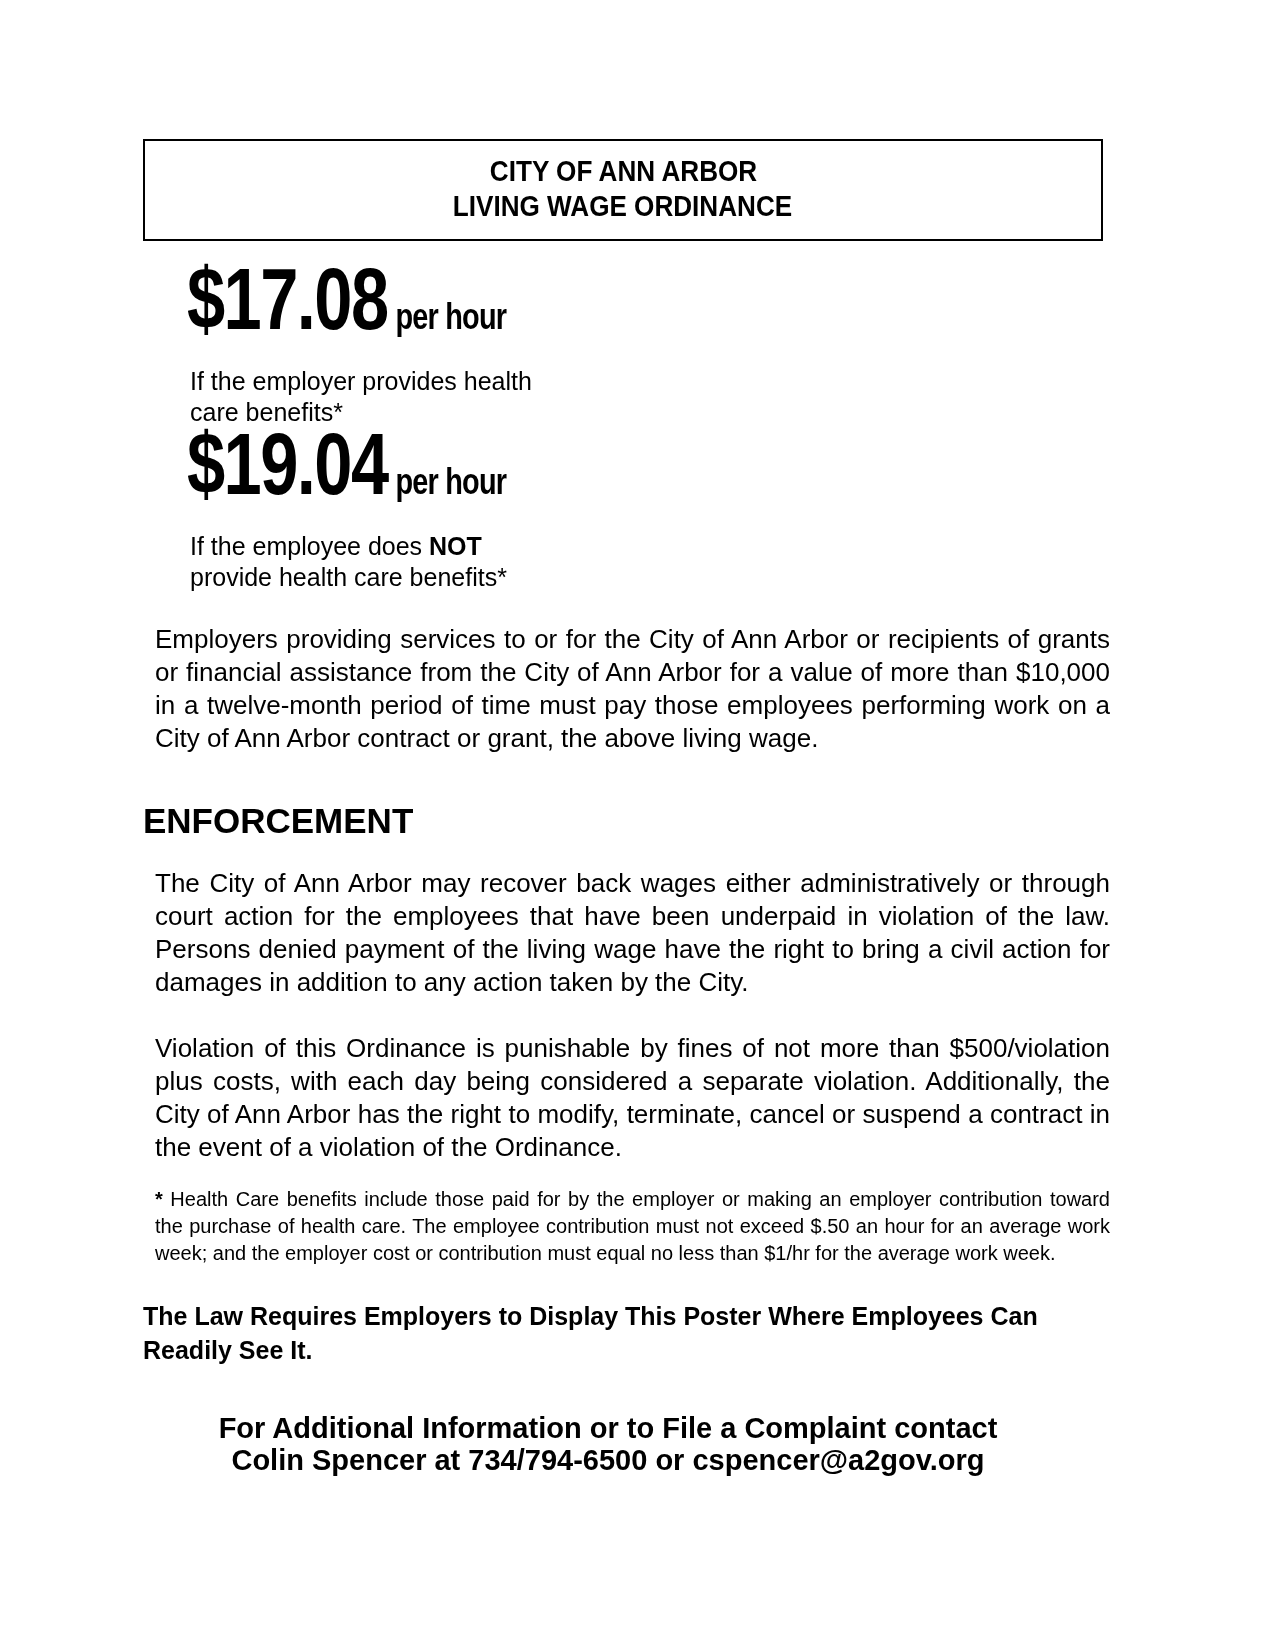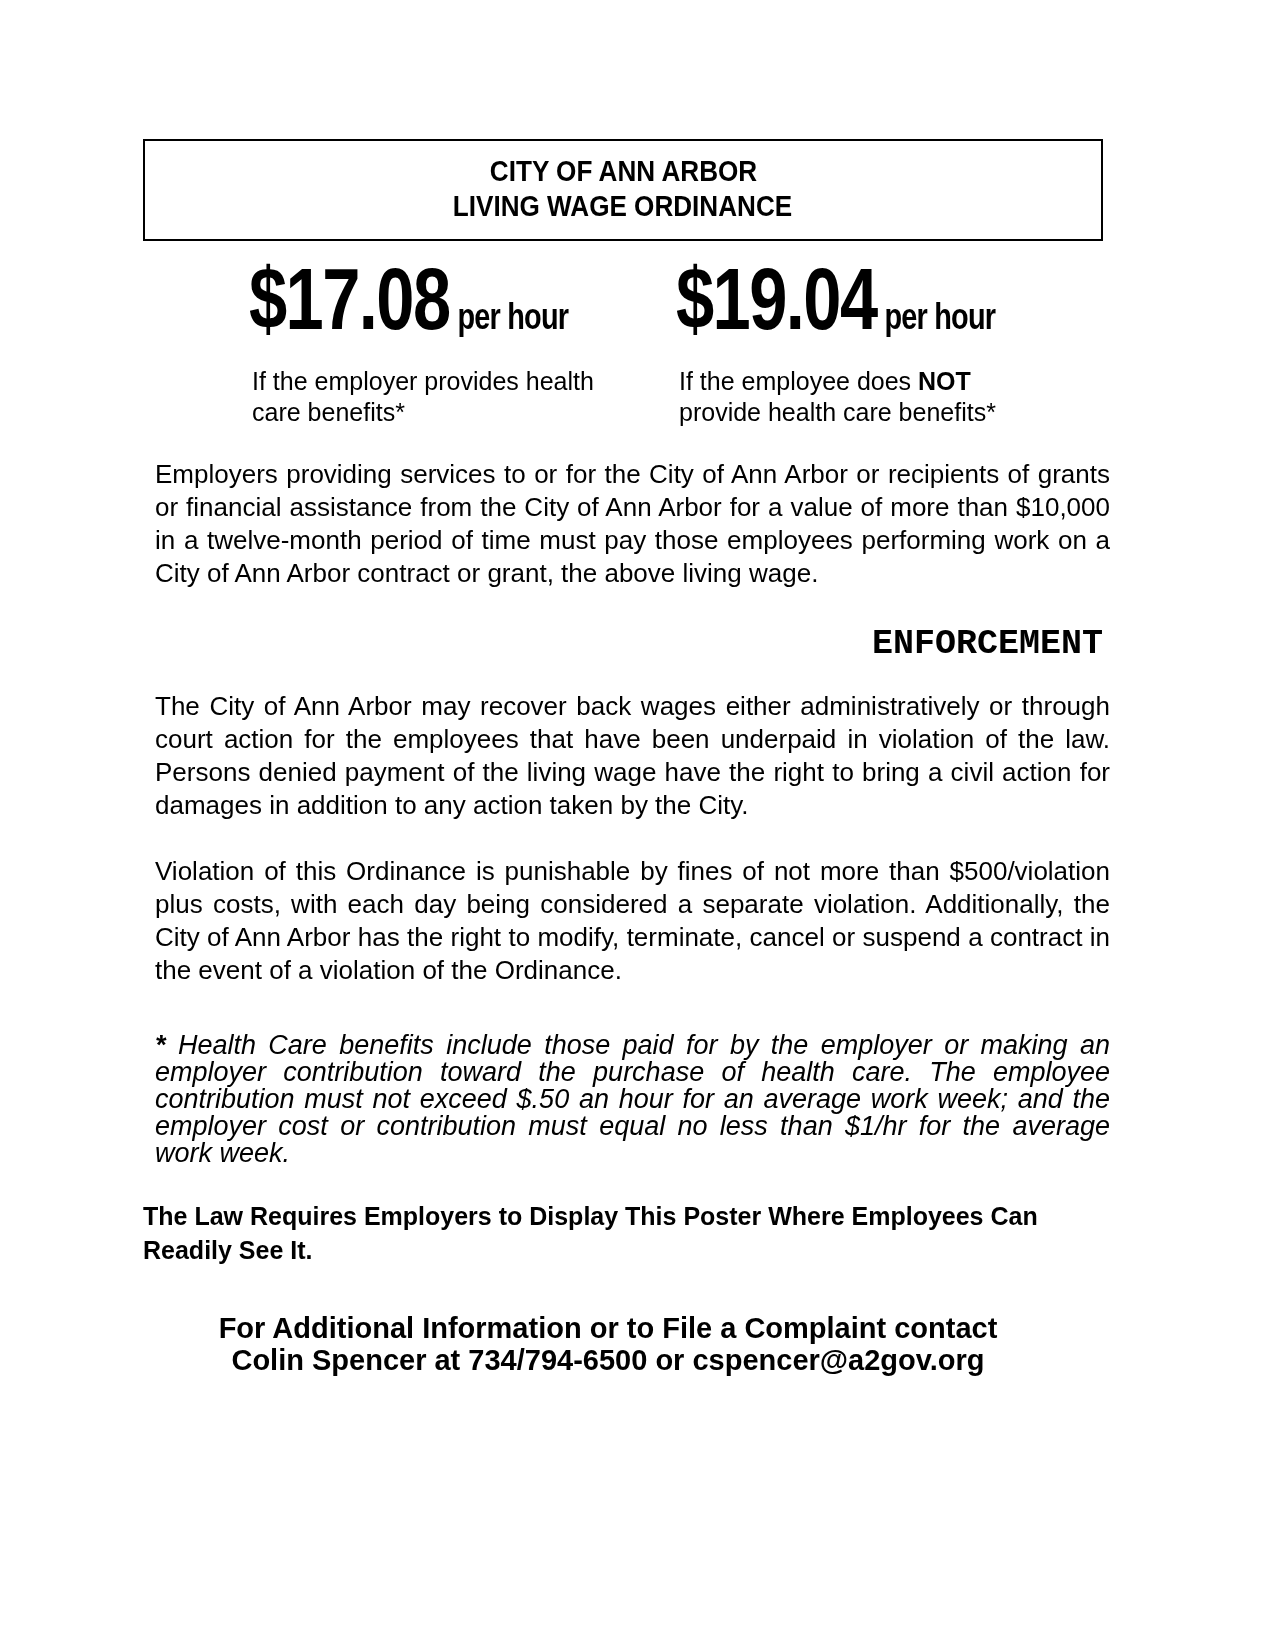--- a/index.html
+++ b/index.html
@@ -53,21 +53,22 @@
     font-weight: bold;
     transform: scaleX(0.84);
     transform-origin: center;
     white-space: nowrap;
   }
 
   
   .wages-row {
     display: flex;
     margin-top: 22px;
-    margin-left: 106px;
+    margin-left: 44px;
+    flex-direction: column;
   }
   .wage-col-left  { width: 430px; }
   .wage-col-right { width: 430px; }
   .price-line {
     white-space: nowrap;
     font-weight: bold;
     transform: scaleX(0.78);
     transform-origin: left bottom;
     line-height: 72px;
   }
@@ -93,39 +94,37 @@
   .body-par {
     margin-left: 12px;
     width: 955px;
     font-size: 26px;
     line-height: 33px;
     text-align: justify;
   }
   .intro-par { margin-top: 30px; }
 
   .enforcement-heading {
-    margin-top: 34px;
-    text-align: right;
+    margin-top: 46px;
+    text-align: left;
     font-size: 35px;
     font-weight: bold;
     line-height: 40px;
-    font-family: Liberation Mono, monospace;
   }
   .enf-par1 { margin-top: 26px; }
   .enf-par2 { margin-top: 33px; }
 
   
   .footnote {
-    margin-top: 45px;
+    margin-top: 22px;
     margin-left: 12px;
     width: 955px;
-    font-size: 27px;
+    font-size: 20px;
     line-height: 27px;
     text-align: justify;
-    font-style: italic;
   }
   .footnote .fn-marker { font-weight: bold; }
 
   
   .display-notice {
     margin-top: 32px;
     width: 955px;
     font-size: 25px;
     line-height: 34px;
     font-weight: bold;

